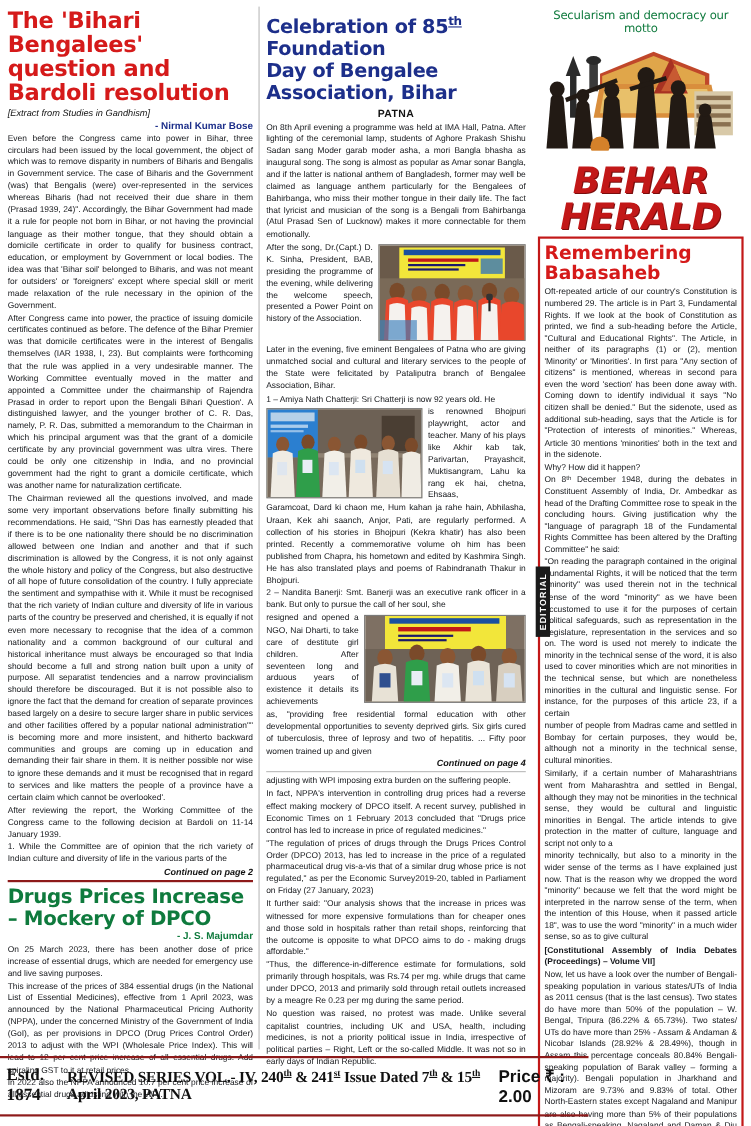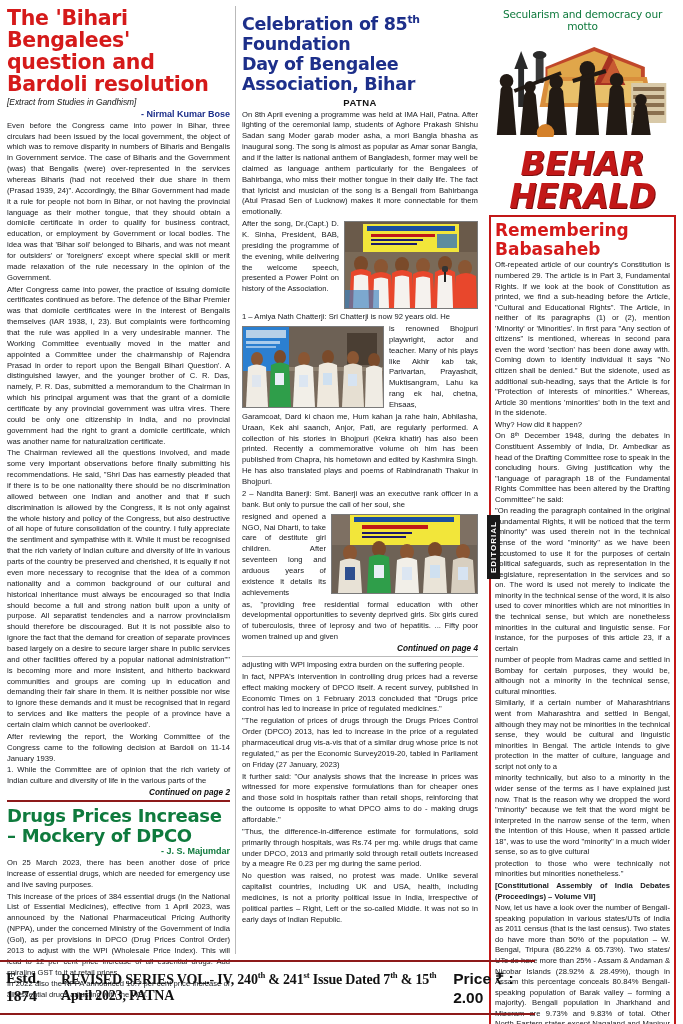--- a/index.html
+++ b/index.html
@@ -184,21 +184,21 @@
   .footer .bar-top{border-top:2.5px solid #8d1a1a;}
   .footer .bar-bot{border-top:2.5px solid #8d1a1a;}
   .footer-row{
     display:flex;align-items:center;justify-content:space-between;
     padding:5px 6px 6px 6px;
     font-family:"Liberation Serif", serif;
   }
   .estd{font-weight:bold;font-size:15.5px;color:#111;font-family:"Liberation Serif", serif;}
   .series{font-weight:bold;font-size:14px;color:#111;letter-spacing:-0.2px;font-family:"Liberation Serif", serif;}
   .price{font-weight:bold;font-size:15.5px;color:#111;font-family:"Liberation Sans", sans-serif;}
-  sup{font-size:0.62em;vertical-align:super;}
+  sup{font-size:0.62em;vertical-align:super;text-decoration:underline;}
   .bd{font-weight:bold;}
 </style>
 </head>
 <body>
 
 <div class="page">
   <div class="cols">
 
     <div class="col-left">
 
@@ -267,20 +267,21 @@
               <path d="M111 54 q10 -6 20 0 l1 32 -23 0 z" fill="#e8472c"></path>
               <rect x="99" y="48" width="2" height="12" fill="#222"></rect>
               <rect x="97" y="44" width="6" height="6" rx="2" fill="#333"></rect>
             </g>
             <rect x="0" y="68" width="34" height="18" fill="#3a7fbf" opacity="0.65"></rect>
           </svg>
         </div>
         <p class="body">After the song, Dr.(Capt.) D. K. Sinha, President, BAB, presiding the programme of the evening, while delivering the welcome speech, presented a Power Point on history of the Association.</p>
       </div>
 
+      <p class="body">Later in the evening, five eminent Bengalees of Patna who are giving unmatched social and cultural and literary services to the people of the State were felicitated by Pataliputra branch of Bengalee Association, Bihar.</p>
       <p class="body">1 – Amiya Nath Chatterji: Sri Chatterji is now 92 years old. He</p>
 
       <div style="overflow:hidden;">
         <div class="photo float-left" style="width:140px;height:80px;">
           <svg viewBox="0 0 140 80" preserveAspectRatio="none">
             <rect width="140" height="80" fill="#8f8272"></rect>
             <rect x="0" y="0" width="46" height="44" fill="#2b7fd0"></rect>
             <rect x="3" y="3" width="40" height="8" fill="#f2f2f2" opacity="0.7"></rect>
             <rect x="3" y="14" width="34" height="3" fill="#ffffff" opacity="0.6"></rect>
             <rect x="3" y="19" width="30" height="2" fill="#ffffff" opacity="0.5"></rect>
@@ -407,21 +408,20 @@
       <div class="editorial-wrap">
         <div class="editorial-box">
           <h2 class="section-red">Remembering Babasaheb</h2>
           <p class="body tight">Oft-repeated article of our country's Constitution is numbered 29. The article is in Part 3, Fundamental Rights. If we look at the book of Constitution as printed, we find a sub-heading before the Article, "Cultural and Educational Rights". The Article, in neither of its paragraphs (1) or (2), mention 'Minority' or 'Minorities'. In first para "Any section of citizens" is mentioned, whereas in second para even the word 'section' has been done away with. Coming down to identify individual it says "No citizen shall be denied." But the sidenote, used as additional sub-heading, says that the Article is for "Protection of interests of minorities." Whereas, Article 30 mentions 'minorities' both in the text and in the sidenote.</p>
           <p class="body tight">Why? How did it happen?</p>
           <p class="body tight">On 8ᵗʰ December 1948, during the debates in Constituent Assembly of India, Dr. Ambedkar as head of the Drafting Committee rose to speak in the concluding hours. Giving justification why the "language of paragraph 18 of the Fundamental Rights Committee has been altered by the Drafting Committee" he said:</p>
           <p class="body tight">"On reading the paragraph contained in the original Fundamental Rights, it will be noticed that the term "minority" was used therein not in the technical sense of the word "minority" as we have been accustomed to use it for the purposes of certain political safeguards, such as representation in the Legislature, representation in the services and so on. The word is used not merely to indicate the minority in the technical sense of the word, it is also used to cover minorities which are not minorities in the technical sense, but which are nonetheless minorities in the cultural and linguistic sense. For instance, for the purposes of this article 23, if a certain</p>
           <p class="body tight">number of people from Madras came and settled in Bombay for certain purposes, they would be, although not a minority in the technical sense, cultural minorities.</p>
           <p class="body tight">Similarly, if a certain number of Maharashtrians went from Maharashtra and settled in Bengal, although they may not be minorities in the technical sense, they would be cultural and linguistic minorities in Bengal. The article intends to give protection in the matter of culture, language and script not only to a</p>
           <p class="body tight">minority technically, but also to a minority in the wider sense of the terms as I have explained just now. That is the reason why we dropped the word "minority" because we felt that the word might be interpreted in the narrow sense of the term, when the intention of this House, when it passed article 18", was to use the word "minority" in a much wider sense, so as to give cultural</p>
-          <p class="body tight">protection to those who were technically not minorities but minorities nonetheless."</p>
           <p class="body tight bd">[Constitutional Assembly of India Debates (Proceedings) – Volume VII]</p>
           <p class="body tight">Now, let us have a look over the number of Bengali-speaking population in various states/UTs of India as 2011 census (that is the last census). Two states do have more than 50% of the population – W. Bengal, Tripura (86.22% &amp; 65.73%). Two states/ UTs do have more than 25% - Assam &amp; Andaman &amp; Nicobar Islands (28.92% &amp; 28.49%), though in Assam this percentage conceals 80.84% Bengali-speaking population of Barak valley – forming a majority). Bengali population in Jharkhand and Mizoram are 9.73% and 9.83% of total. Other North-Eastern states except Nagaland and Manipur are also having more than 5% of their populations as Bengali-speaking. Nagaland and Daman &amp; Diu are having percentages of 3.78 and 2.15. Uttarakhand, Delhi, Orissa, Sikkim and Manipur are having more than 1%. In rest all (20 states/UTs) Bengali-speaking are below 1%. Bihar is one of them – 0.78%.</p>
 
         </div>
         <div class="edit-tab">EDITORIAL</div>
       </div>
     </div>
   </div>
 
   <div class="footer">

